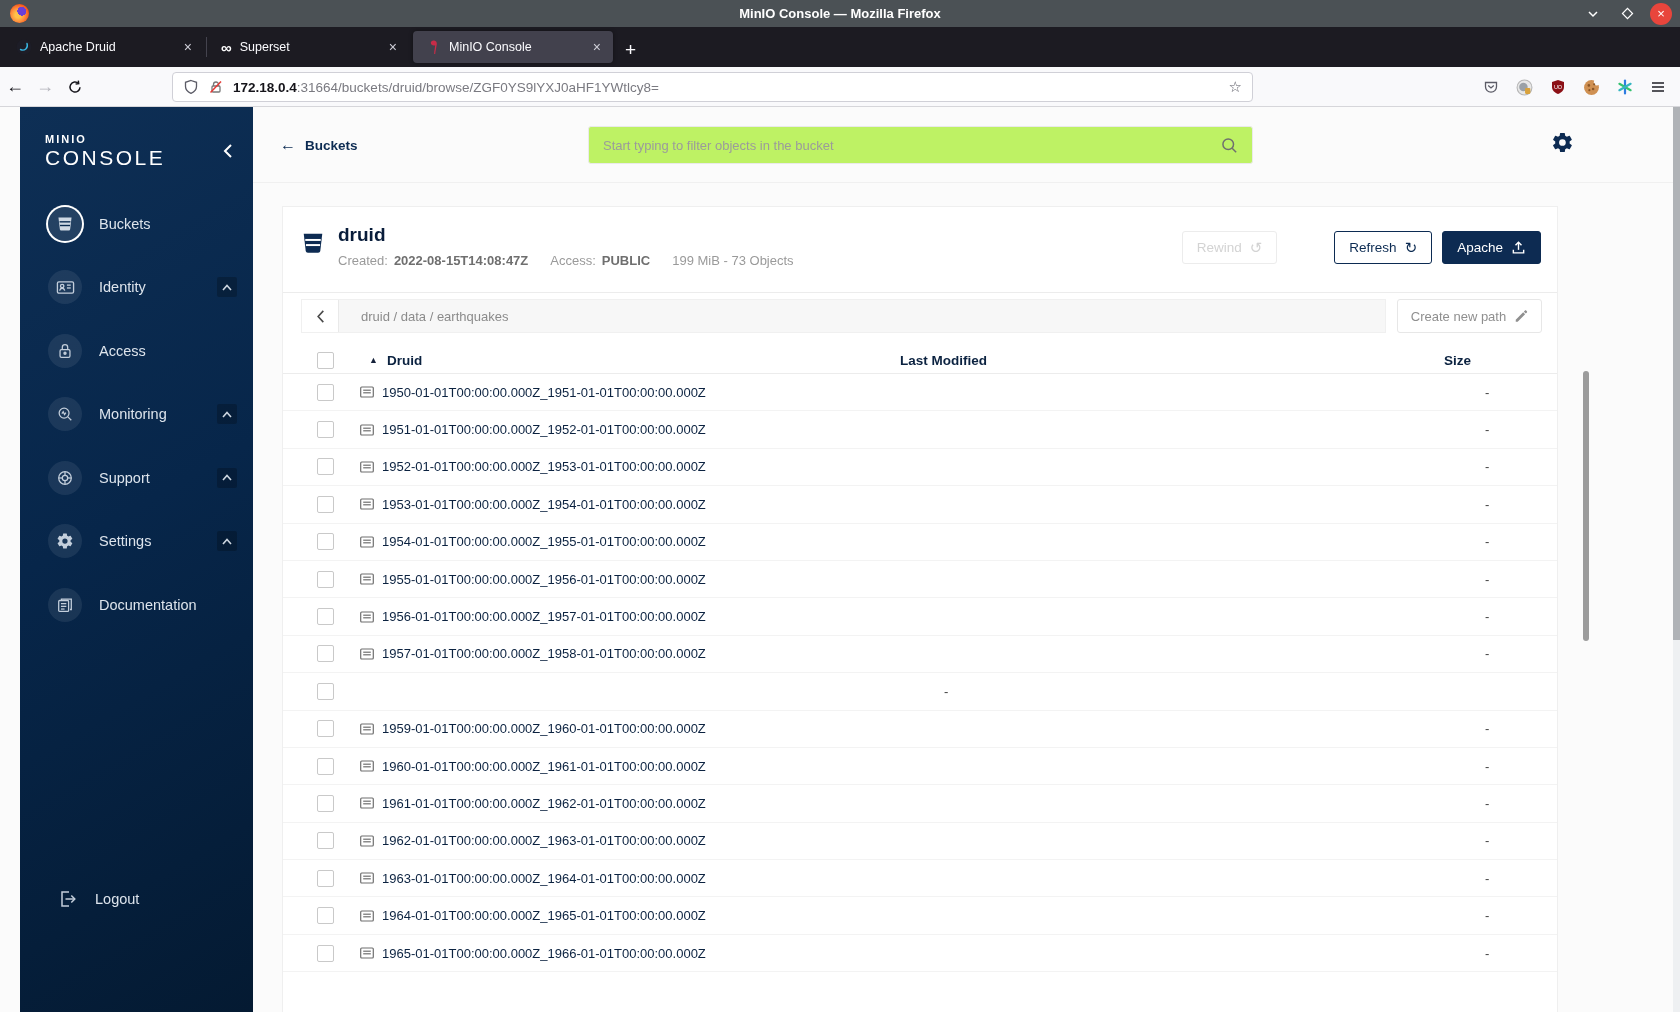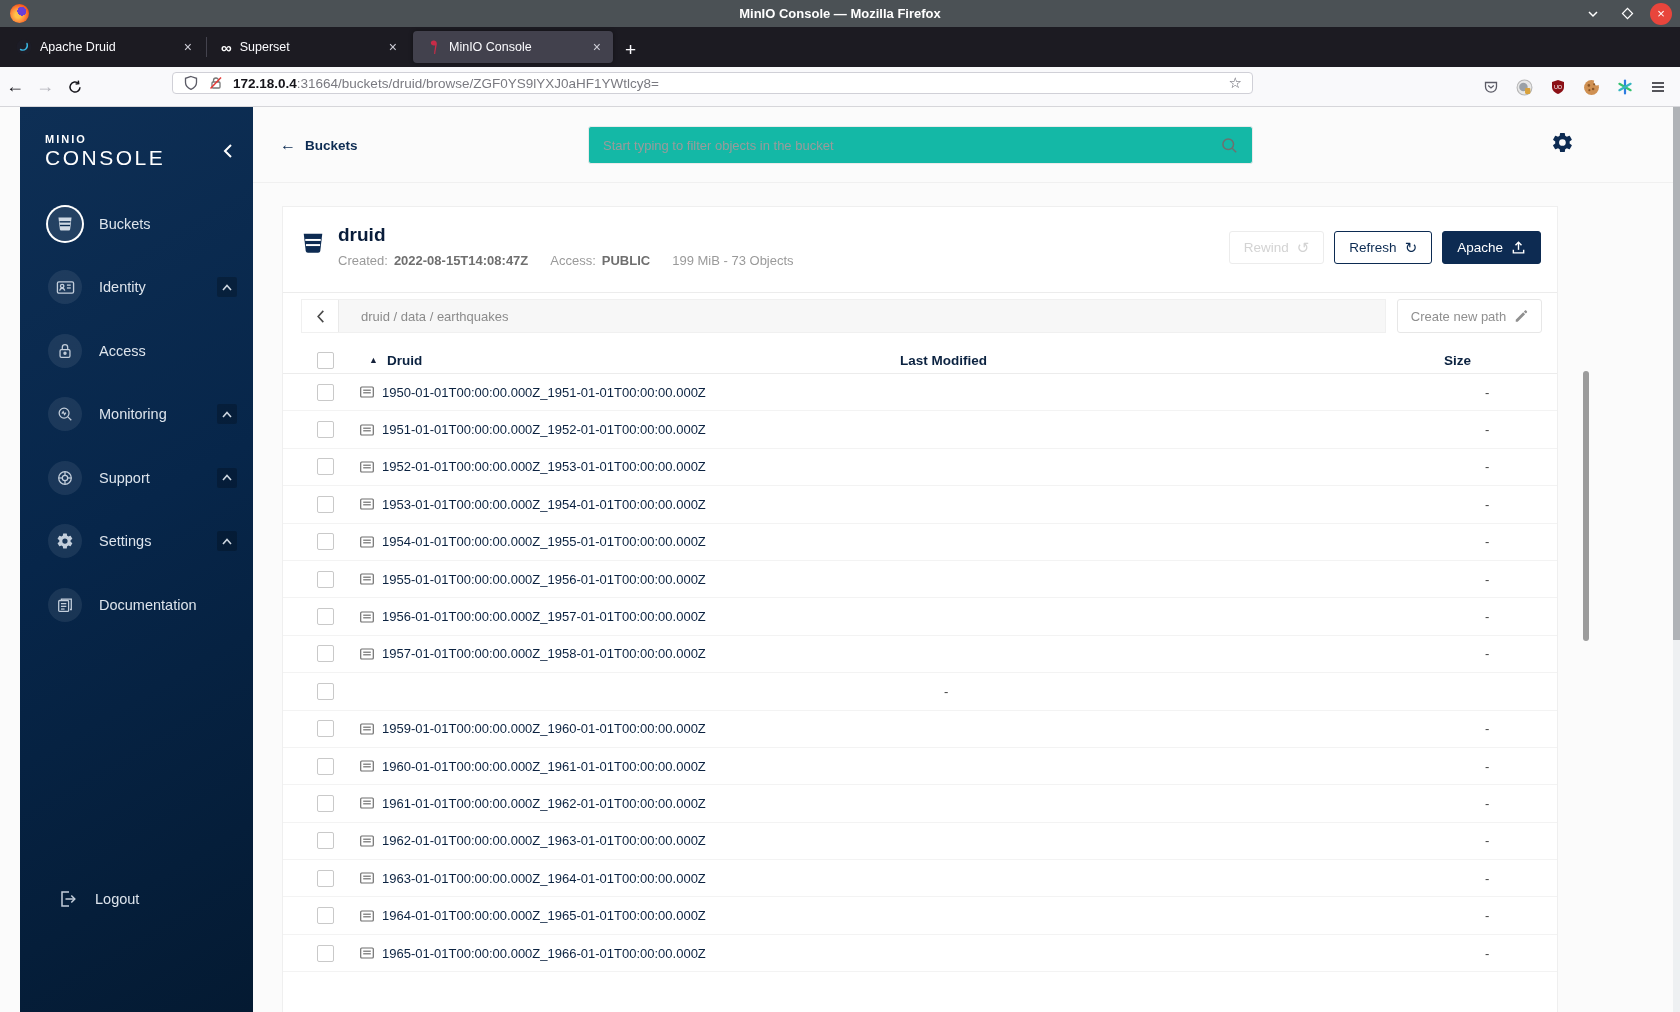--- a/index.html
+++ b/index.html
@@ -24,21 +24,21 @@
   .tab .tab-label { flex:1; white-space:nowrap; overflow:hidden; }
   .tab .tab-close { color:#cfcfd8; font-size:14px; padding:0 4px; }
   .tab-sep { width:1px; height:20px; background:#44434e; margin-bottom:10px; }
   .newtab-btn { color:#fbfbfe; font-size:19px; margin:0 0 8px 10px; line-height:1; }
   .inf { color:#fff; font-size:15px; font-weight:700; }
 
   .navbar { height:40px; background:#f9f9fb; border-bottom:1px solid #d6d6da; display:flex; align-items:center; position:relative; }
   .nav-arrow { font-size:18px; color:#15141a; width:30px; text-align:center; }
   .nav-arrow.disabled { color:#b5b5bc; }
   .nav-ico { width:30px; display:flex; justify-content:center; }
-  .urlbar { position:absolute; left:172px; top:5px; width:1081px; height:22px; background:#fff; border:1px solid #d0d0d7;
+  .urlbar { position:absolute; left:172px; top:5px; width:1081px; height:30px; background:#fff; border:1px solid #d0d0d7;
             border-radius:4px; display:flex; align-items:center; padding:0 10px; gap:9px; }
   .url-text { flex:1; font-size:13.5px; color:#7a7a81; white-space:nowrap; overflow:hidden; }
   .url-text b { color:#15141a; font-weight:700; }
   .url-star { color:#5b5b66; font-size:15px; }
   .ext-icons { position:absolute; right:14px; top:0; height:40px; display:flex; align-items:center; gap:17px; }
 
   
   .content { display:flex; height:905px; position:relative;padding-left:20px; }
 
   .sidebar { width:233px; background:linear-gradient(150deg,#0e2f55 0%,#07264a 45%,#041a32 100%); position:relative; flex:none; }
@@ -51,36 +51,36 @@
   .icn { width:34px; height:34px; border-radius:50%; background:rgba(255,255,255,.08); display:flex; align-items:center; justify-content:center; flex:none; }
   .icn.active { box-shadow:0 0 0 2px #fff; background:rgba(255,255,255,.10); }
   .nav-lbl { margin-left:17px; color:#dde4ec; font-size:14.5px; }
   .chev { position:absolute; right:16px; width:20px; height:20px; background:rgba(0,0,0,.22); border-radius:2px; display:flex; align-items:center; justify-content:center; }
   .logout { position:absolute; top:776px; left:0; right:0; height:32px; display:flex; align-items:center; padding-left:37px; gap:18px; color:#dde4ec; font-size:14.5px; }
 
   .main { flex:1; position:relative; background:#fbfbfb; }
   .page-header { position:absolute; top:0; left:0; right:0; height:76px; border-bottom:1px solid #f0f0f0; }
   .back-link { position:absolute; left:27px; top:29px; display:flex; align-items:center; gap:9px; color:#0c2b52; font-weight:700; font-size:13.5px; }
   .back-link .arr { font-size:16px; font-weight:400; }
-  .searchbox { position:absolute; left:335px; top:19px; width:665px; height:38px; background:#14b8a6; border:1px solid #eaeaea; border-radius:3px; display:flex; align-items:center; padding:0 14px; }
+  .searchbox { position:absolute; left:335px; top:19px; width:665px; height:38px; background:#bef264; border:1px solid #eaeaea; border-radius:3px; display:flex; align-items:center; padding:0 14px; }
   .searchbox input { flex:1; border:none; outline:none; font-size:13px; color:#333; font-family:"Liberation Sans",sans-serif; background:transparent; }
   .searchbox input::placeholder { color:#9b9b9b; }
   .header-gear { position:absolute; left:1298px; top:24px; color:#0d2b52; }
 
   .panel { position:absolute; left:29px; top:99px; width:1276px; bottom:0; background:#fff; border:1px solid #efefef; border-bottom:none; }
   .bucket-head { position:relative; height:85px; }
   .bucket-icon { position:absolute; left:18px; top:24px; }
   .bucket-title { position:absolute; left:55px; top:17px; font-size:19px; font-weight:700; color:#081c3a; }
   .bucket-meta { position:absolute; left:55px; top:46px; font-size:13px; color:#9a9a9a; display:flex; align-items:center; }
   .bucket-meta .val { color:#6f6f6f; font-weight:700; margin-left:6px; }
   .bucket-meta .gap { width:22px; }
   .head-buttons { position:absolute; right:16px; top:24px; display:flex; gap:10px; }
   .btn { height:33px; border-radius:3px; font-size:13.5px; padding:0 14px; display:flex; align-items:center; gap:8px; font-family:"Liberation Sans",sans-serif; background:#fff; }
   .btn-rewind { border:1px solid #ececec; color:#d3d3d3; }
-  .btn-refresh { border:1px solid #0c2b52; color:#0c2b52; }
+  .btn-refresh { border:1px solid #0c2b52; color:#0c2b52;margin-left:47px; }
   .btn-upload { background:#0d2b52; border:1px solid #0d2b52; color:#fff; }
   .btn .g { font-size:15px; line-height:1; }
   .hr { height:1px; background:#ececec; }
 
   .crumb-row { display:flex; justify-content:space-between; margin:6px 15px 0 18px; }
   .crumb-bar { width:1085px; height:34px; background:#f7f7f7; border:1px solid #f0f0f0; display:flex; align-items:center; }
   .crumb-back { width:37px; height:100%; background:#fff; border-right:1px solid #e9e9e9; display:flex; align-items:center; justify-content:center; }
   .crumb-path { margin-left:22px; font-size:13px; color:#8b8b8b; }
   .btn-create { width:145px; height:34px; background:#fff; border:1px solid #e7e7e7; border-radius:3px; color:#8f8f8f; font-size:13px; display:flex; align-items:center; justify-content:center; gap:8px; }
 

